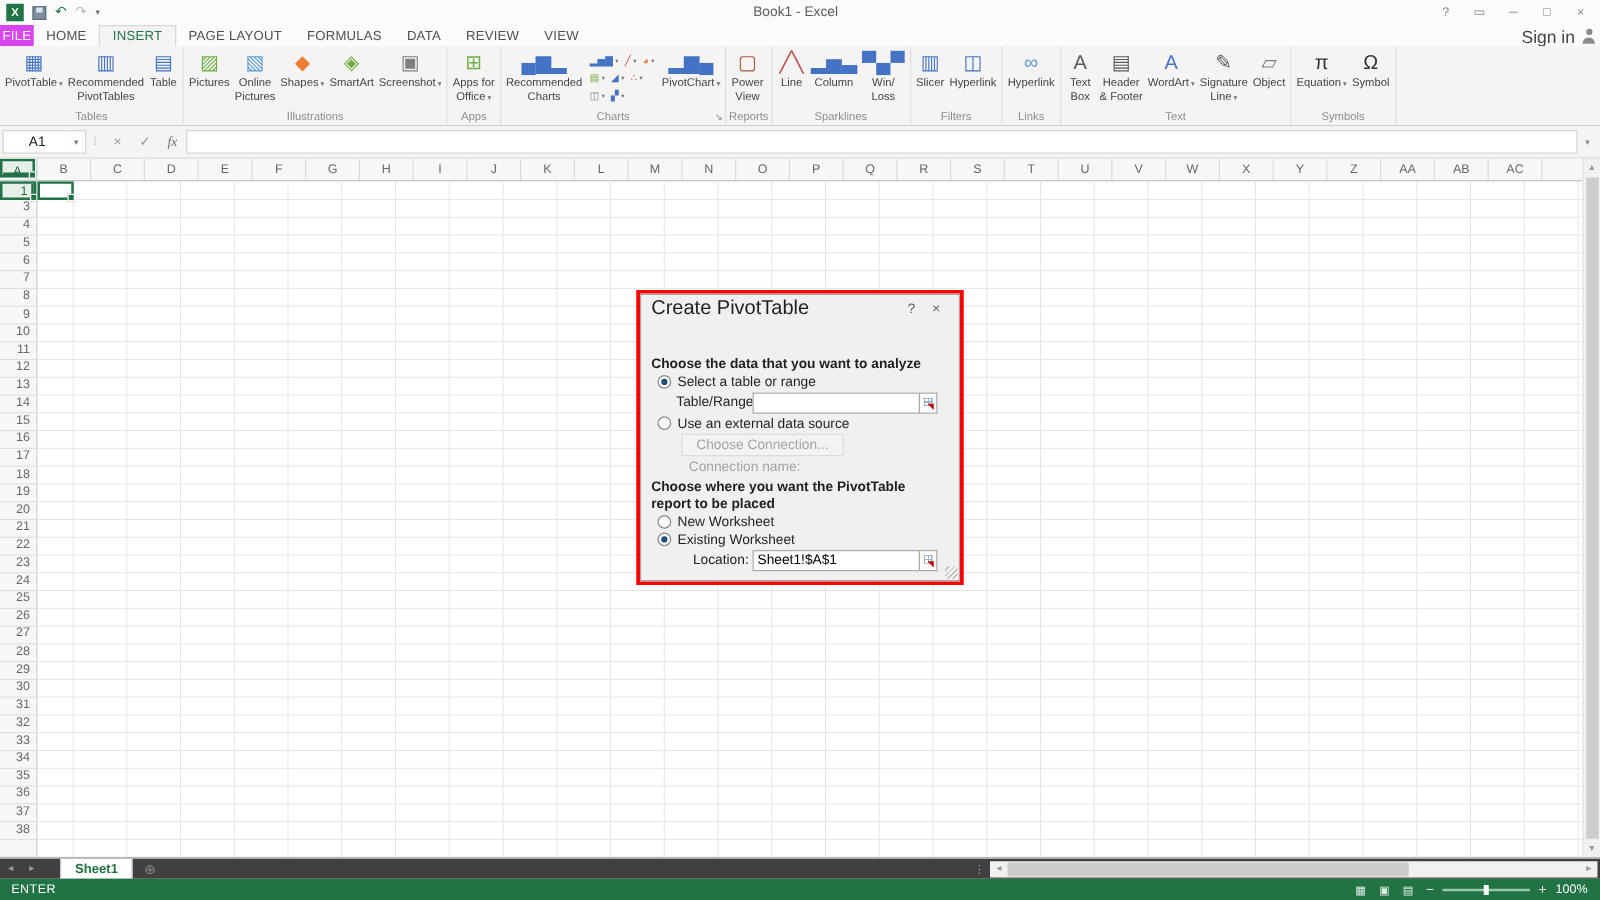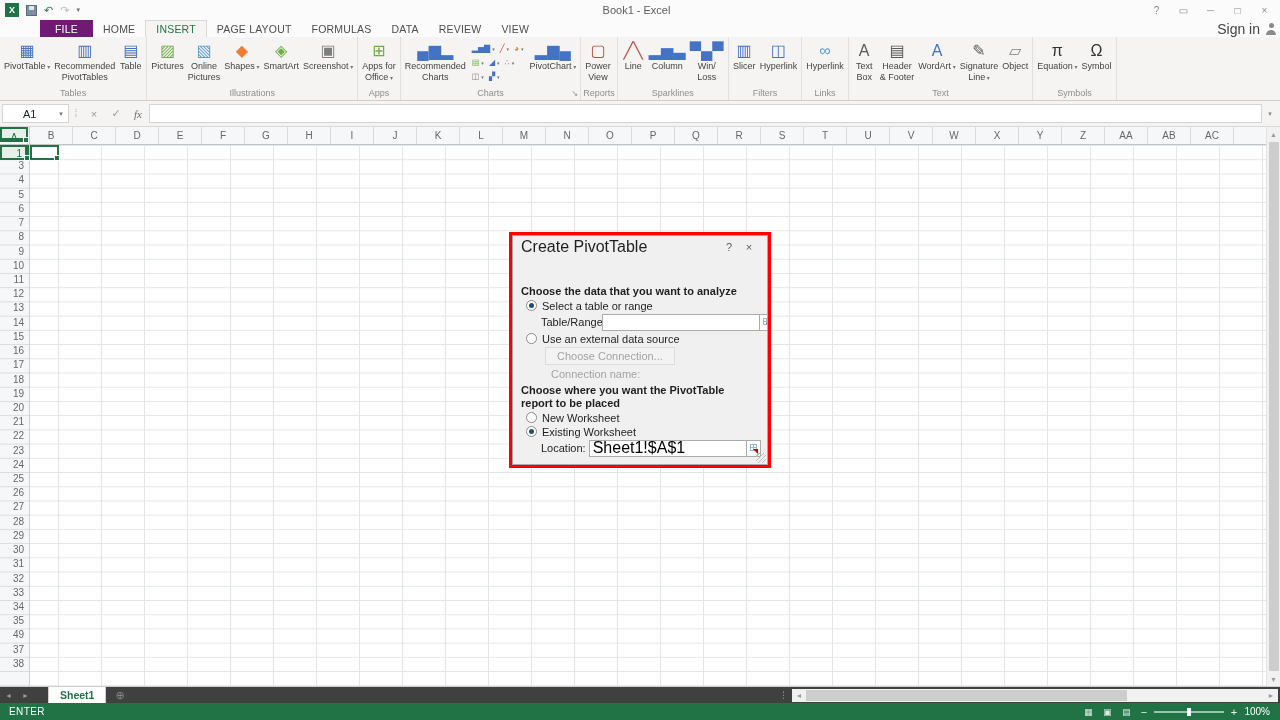--- a/index.html
+++ b/index.html
@@ -16,21 +16,21 @@
   .qicn { color:#217346; font-size:11px; line-height:12px; }
   .qicn.dis { color:#b9b9b9; }
   .qarrow { font-size:7px; color:#6e6e6e; }
   .tb-title { flex:1; text-align:center; font-size:11px; color:#5c5c5c; }
   .winctrls { display:flex; padding-right:2px; }
   .winbtn { width:27px; height:19px; display:flex; align-items:center; justify-content:center; color:#8a8a8a; font-size:10px; }
 
   
   .tabrow { position:absolute; top:20px; left:0; right:0; height:17px; background:#fbfbfb; display:flex; align-items:stretch; }
   .rtab { padding:0 10px; display:flex; align-items:center; font-size:10.5px; color:#4e4e4e; letter-spacing:.2px; }
-  .rtab.file { background:#701a75; color:#fff; padding:0 15px;margin-left:40px; }
+  .rtab.file { background:#d946ef; color:#fff; padding:0 2px; }
   .rtab.active { background:#f5f4f2; color:#217346; border:1px solid #d8d8d8; border-bottom:none; }
   .signin { margin-left:auto; display:flex; align-items:center; gap:5px; padding-right:3px; color:#444; font-size:14px; }
   .person { width:12px; height:12px; position:relative; }
   .person::before { content:""; position:absolute; top:0; left:3.5px; width:5px; height:5px; border-radius:50%; background:#8a8a8a; }
   .person::after { content:""; position:absolute; bottom:0; left:1px; width:10px; height:5px; border-radius:5px 5px 0 0; background:#8a8a8a; }
 
   
   .ribbon { position:absolute; top:37px; left:0; right:0; height:64px; background:#f5f4f2; border-bottom:1px solid #d0cfce; display:flex; overflow:hidden; }
   .rgroup { position:relative; display:flex; flex-direction:column; border-right:1px solid #e2e0de; padding:1px 2px 0 2px; flex:none; }
   .ritems { flex:1; display:flex; align-items:stretch; }
@@ -108,21 +108,21 @@
   .dlg-title { height:20px; display:flex; align-items:center; padding:2px 8px 0 8px; }
   .dlg-title .t { flex:1; font-size:16px; color:#1f1f1f; }
   .dtbtn { width:20px; text-align:center; color:#5f5f5f; font-size:11px; }
   .dlg-body { padding:3px 8px 0 8px; height:calc(100% - 20px); overflow:hidden; font-size:11px; color:#1f1f1f;margin-top:23px; }
   .sect { font-weight:bold; margin:3px 0 1px 0; line-height:13px; }
   .rrow { display:flex; align-items:center; gap:5px; margin:1px 0; padding-left:5px; height:13px; }
   .radio { width:11px; height:11px; border:1px solid #8a8a8a; border-radius:50%; background:#fff; flex:none; position:relative; }
   .radio.on::after { content:""; position:absolute; inset:2px; border-radius:50%; background:#1f4e79; }
   .frow { display:flex; align-items:center; margin:1px 0; padding-left:20px; height:18px; }
   .flabel { width:58px; text-align:right; margin-right:3px; }
-  .dfield { width:158px; height:17px; border:1px solid #ababab; background:#fff; font-size:16px; padding:0 3px; font-family:inherit; }
+  .dfield { width:134px; height:17px; border:1px solid #ababab; background:#fff; font-size:11px; padding:0 3px; font-family:inherit; }
   .picker { width:14px; height:17px; border:1px solid #ababab; border-left:none; background:#fff; position:relative; flex:none; }
   .picker::before { content:""; position:absolute; left:3px; top:3px; width:7px; height:7px;
      background:repeating-linear-gradient(to right,#9db3c8 0 1px,transparent 1px 3px),repeating-linear-gradient(to bottom,#9db3c8 0 1px,transparent 1px 3px); }
   .picker::after { content:""; position:absolute; right:2px; bottom:2px; width:0; height:0; border-top:5px solid #c00000; border-left:5px solid transparent; }
   .connbtn { display:inline-block; margin:1px 0 1px 24px; height:18px; line-height:16px; padding:0 11px; color:#a3a3a3; background:#f3f3f3; border:1px solid #dcdcdc; }
   .connname { margin:2px 0 1px 30px; color:#a3a3a3; line-height:13px; }
   .grip { position:absolute; right:1px; bottom:1px; width:10px; height:10px;
      background:repeating-linear-gradient(135deg, transparent 0 2px, #b9b9b9 2px 3px); }
 </style>
 </head>
@@ -446,21 +446,21 @@
         <div class="rhcell">26</div>
         <div class="rhcell">27</div>
         <div class="rhcell">28</div>
         <div class="rhcell">29</div>
         <div class="rhcell">30</div>
         <div class="rhcell">31</div>
         <div class="rhcell">32</div>
         <div class="rhcell">33</div>
         <div class="rhcell">34</div>
         <div class="rhcell">35</div>
-        <div class="rhcell">49</div>
+        <div class="rhcell">36</div>
         <div class="rhcell">37</div>
         <div class="rhcell">38</div>
       </div>
     <div class="gridcells">
       <div class="vlines"></div>
       <div class="sel"></div>
     </div>
   </div>
 
   <div class="vscroll">

